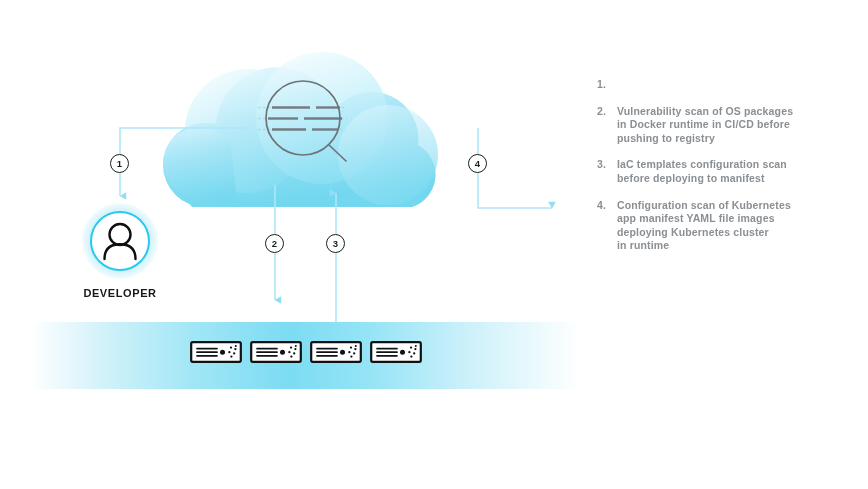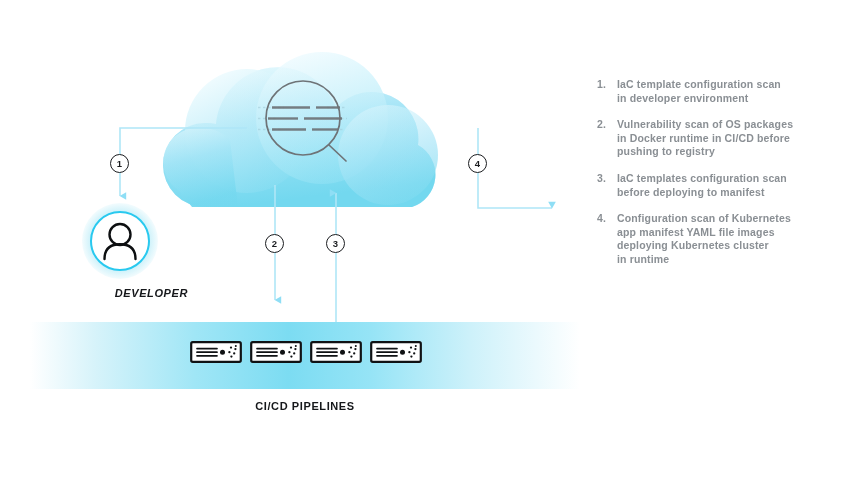--- a/index.html
+++ b/index.html
@@ -79,26 +79,25 @@
     border-radius: 50%;
     background: #ffffff;
     border: 2px solid #29c9ef;
     box-sizing: border-box;
   }
   #developer-label {
     position: absolute;
     left: 52px;
     top: 287px;
     width: 136px;
-    text-align: right;
+    text-align: center;
     font-size: 11px;
     font-weight: bold;
     color: #15171a;
     letter-spacing: 0.6px;
-    font-style: italic;
   }
 
   
   #cicd-band {
     position: absolute;
     left: 30px;
     top: 322px;
     width: 550px;
     height: 67px;
     background: linear-gradient(to right,
@@ -313,32 +312,29 @@
     <g fill="#101214">
       <circle cx="41" cy="6.6" r="1.15"></circle>
         <circle cx="45.4" cy="8.1" r="1.15"></circle>
       <circle cx="39.4" cy="11.2" r="1.15"></circle>
         <circle cx="44.2" cy="12.4" r="1.15"></circle>
       <circle cx="41.4" cy="15.6" r="1.15"></circle>
         <circle cx="45.8" cy="4.9" r="1"></circle>
     </g>
   </svg>
 
-  <div id="cicd-label">CI/CD PIPELINES</div>
 
   <div class="badge" style="left:110px; top:154px;">1</div>
   <div class="badge" style="left:265px; top:234px;">2</div>
   <div class="badge" style="left:326px; top:234px;">3</div>
   <div class="badge" style="left:468px; top:154px;">4</div>
 
   <div id="legend">
     <div class="legend-item">
       <div class="legend-num">1.</div>
-      <div class="legend-text">IaC template configuration scan
-in developer environment</div>
     </div>
     <div class="legend-item">
       <div class="legend-num">2.</div>
       <div class="legend-text">Vulnerability scan of OS packages
 in Docker runtime in CI/CD before
 pushing to registry</div>
     </div>
     <div class="legend-item">
       <div class="legend-num">3.</div>
       <div class="legend-text">IaC templates configuration scan

